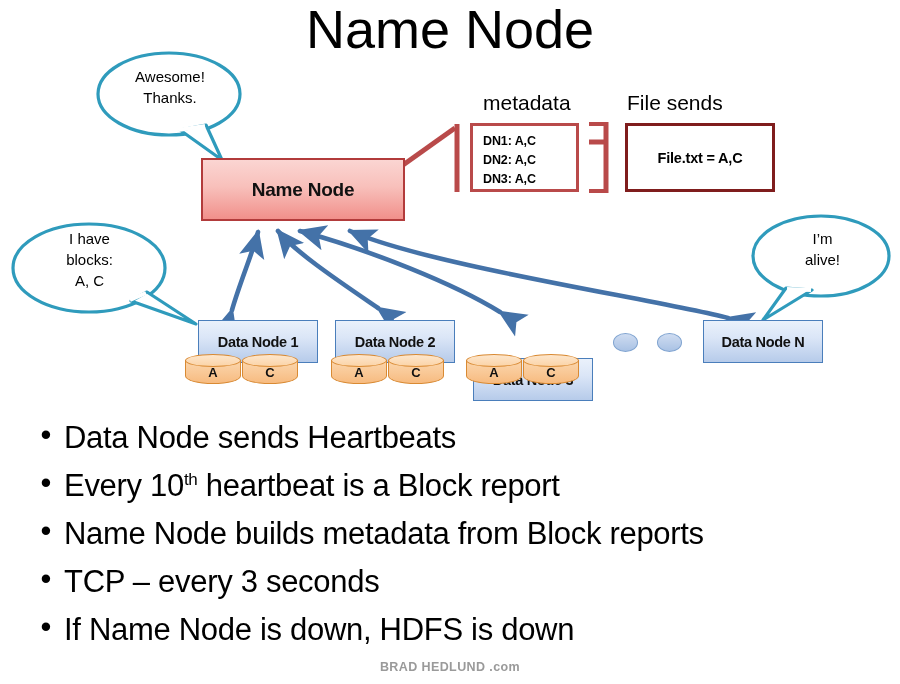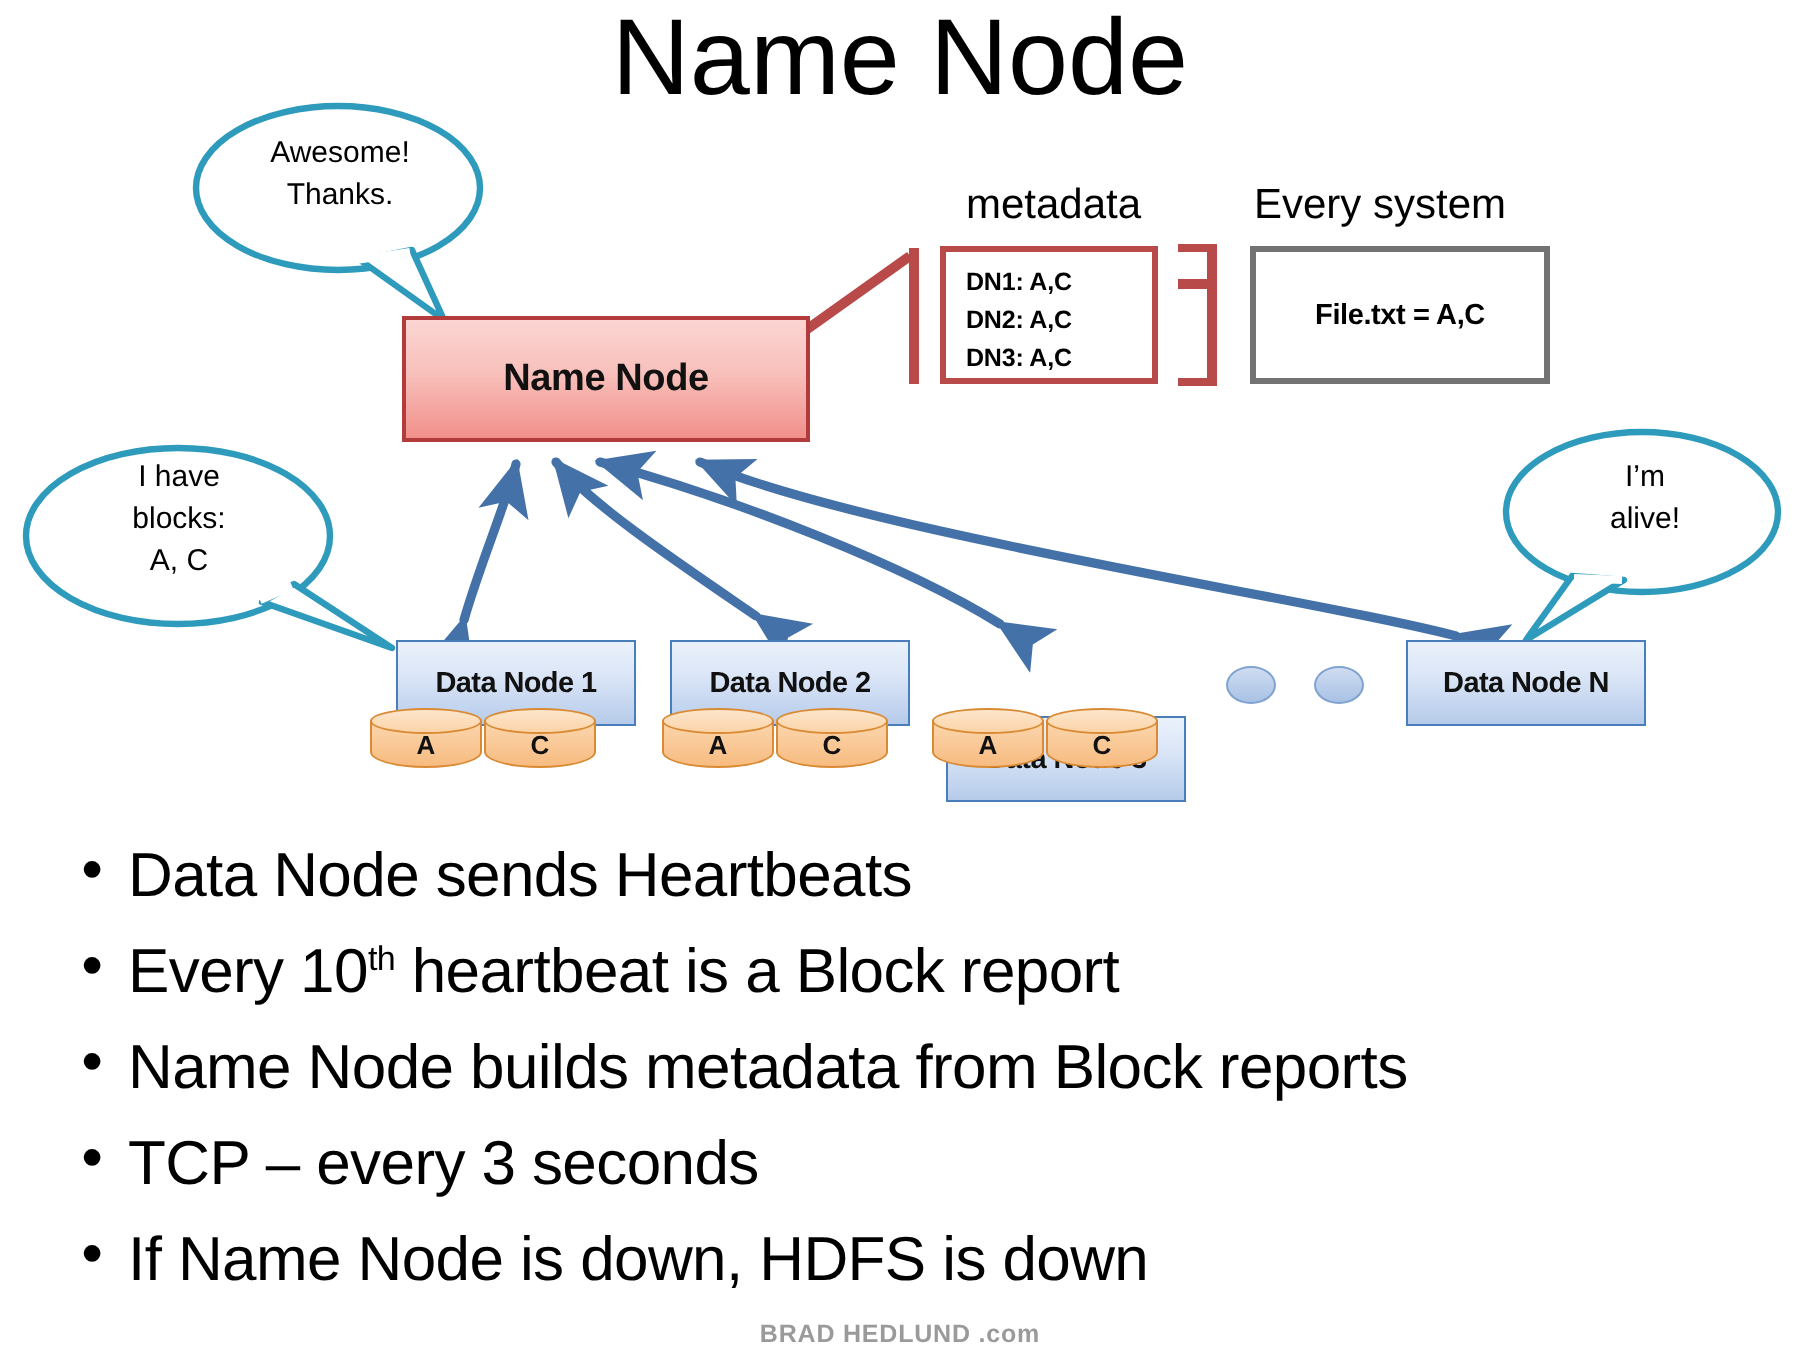--- a/index.html
+++ b/index.html
@@ -82,21 +82,21 @@
     font-weight: bold;
     color: #000;
     line-height: 19px;
     letter-spacing: -0.1px;
   }
 
   .fs-box {
     position: absolute;
     left: 625px; top: 123px;
     width: 150px; height: 69px;
-    border: 3px solid #737373;
+    border: 3px solid #7f1d1d;
     background: #ffffff;
     box-sizing: border-box;
     display: flex;
     align-items: center;
     justify-content: center;
   }
   .fs-box .line {
     font-size: 14.5px;
     font-weight: bold;
     color: #000;
@@ -292,21 +292,21 @@
     <span class="lbl">Name Node</span>
   </div>
 
   <div class="sec-title meta-title">metadata</div>
   <div class="meta-box">
     <div class="line">DN1: A,C</div>
     <div class="line">DN2: A,C</div>
     <div class="line">DN3: A,C</div>
   </div>
 
-  <div class="sec-title fs-title">Every system</div>
+  <div class="sec-title fs-title">File sends</div>
   <div class="fs-box">
     <span class="line">File.txt = A,C</span>
   </div>
 
   <div class="dn-box dn1">
     <span class="lbl">Data Node 1</span>
   </div>
   <div class="dn-box dn2">
     <span class="lbl">Data Node 2</span>
   </div>

